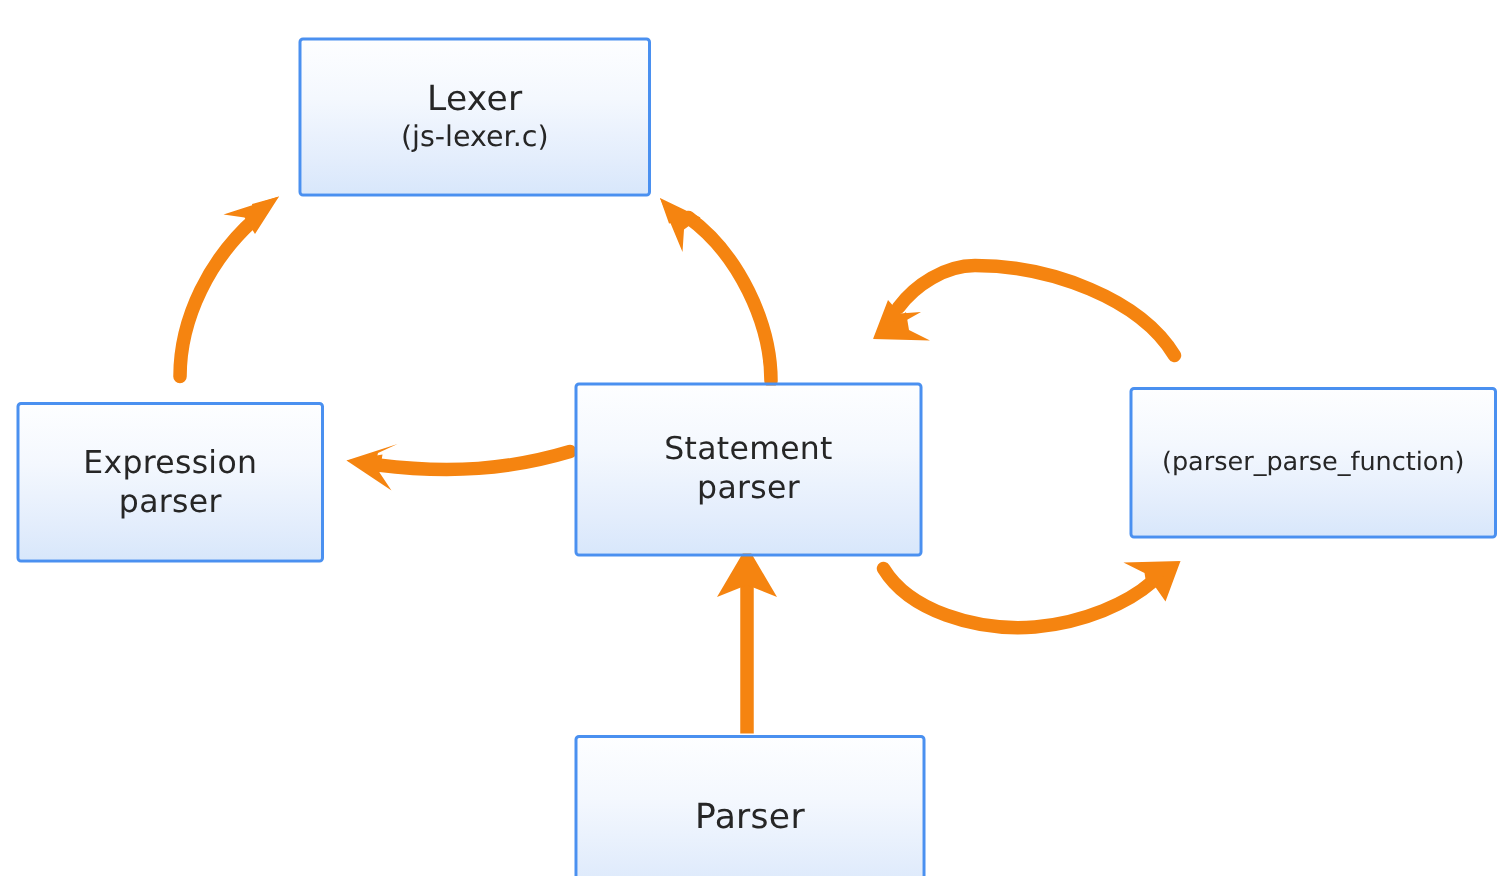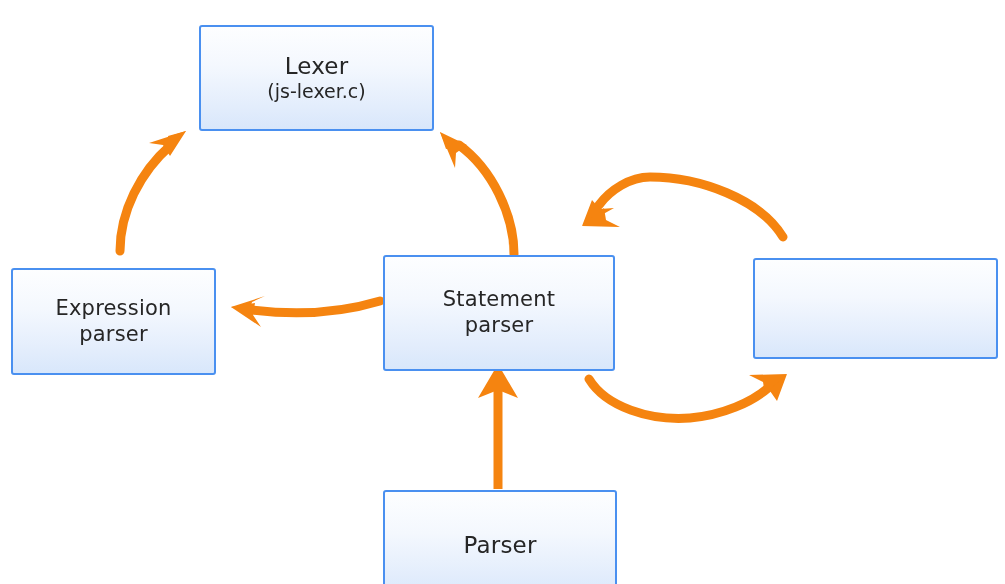--- a/index.html
+++ b/index.html
@@ -117,19 +117,20 @@
     <div class="node-title">Expression</div>
     <div class="node-title">parser</div>
   </div>
 
   <div class="node" id="node-statement">
     <div class="node-title">Statement</div>
     <div class="node-title">parser</div>
   </div>
 
   <div class="node" id="node-function">
+    <div class="node-sub">(parser_parse_function)</div>
   </div>
 
   <div class="node" id="node-parser">
     <div class="node-title">Parser</div>
   </div>
 
 </div>
 
 </body></html>

